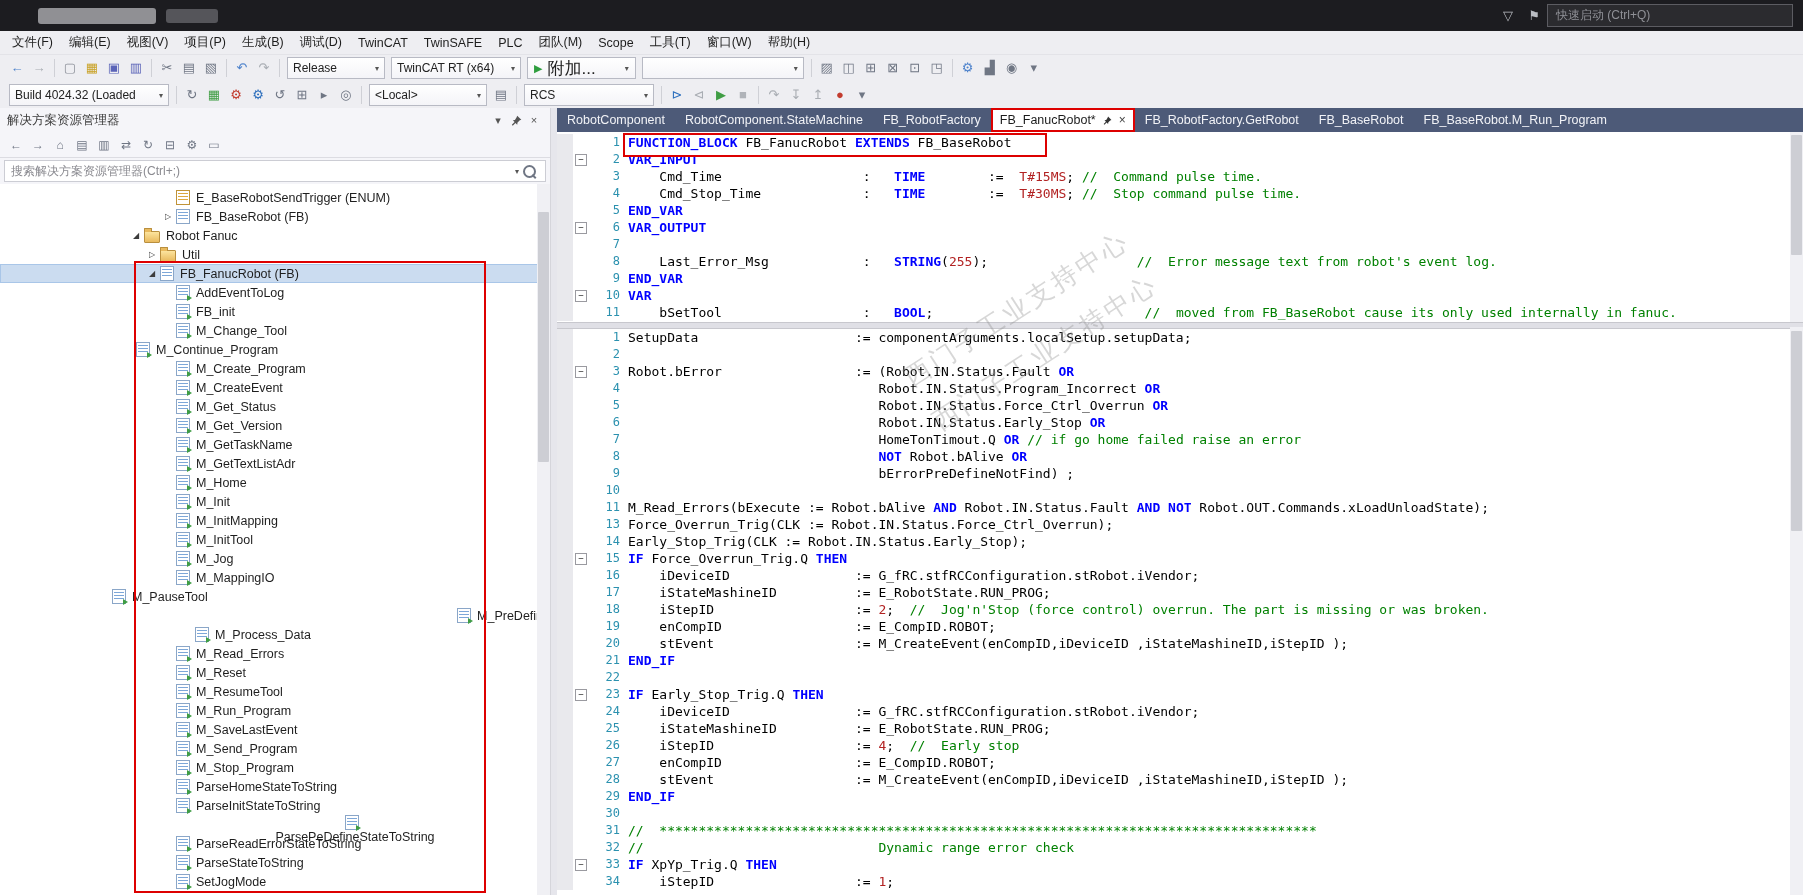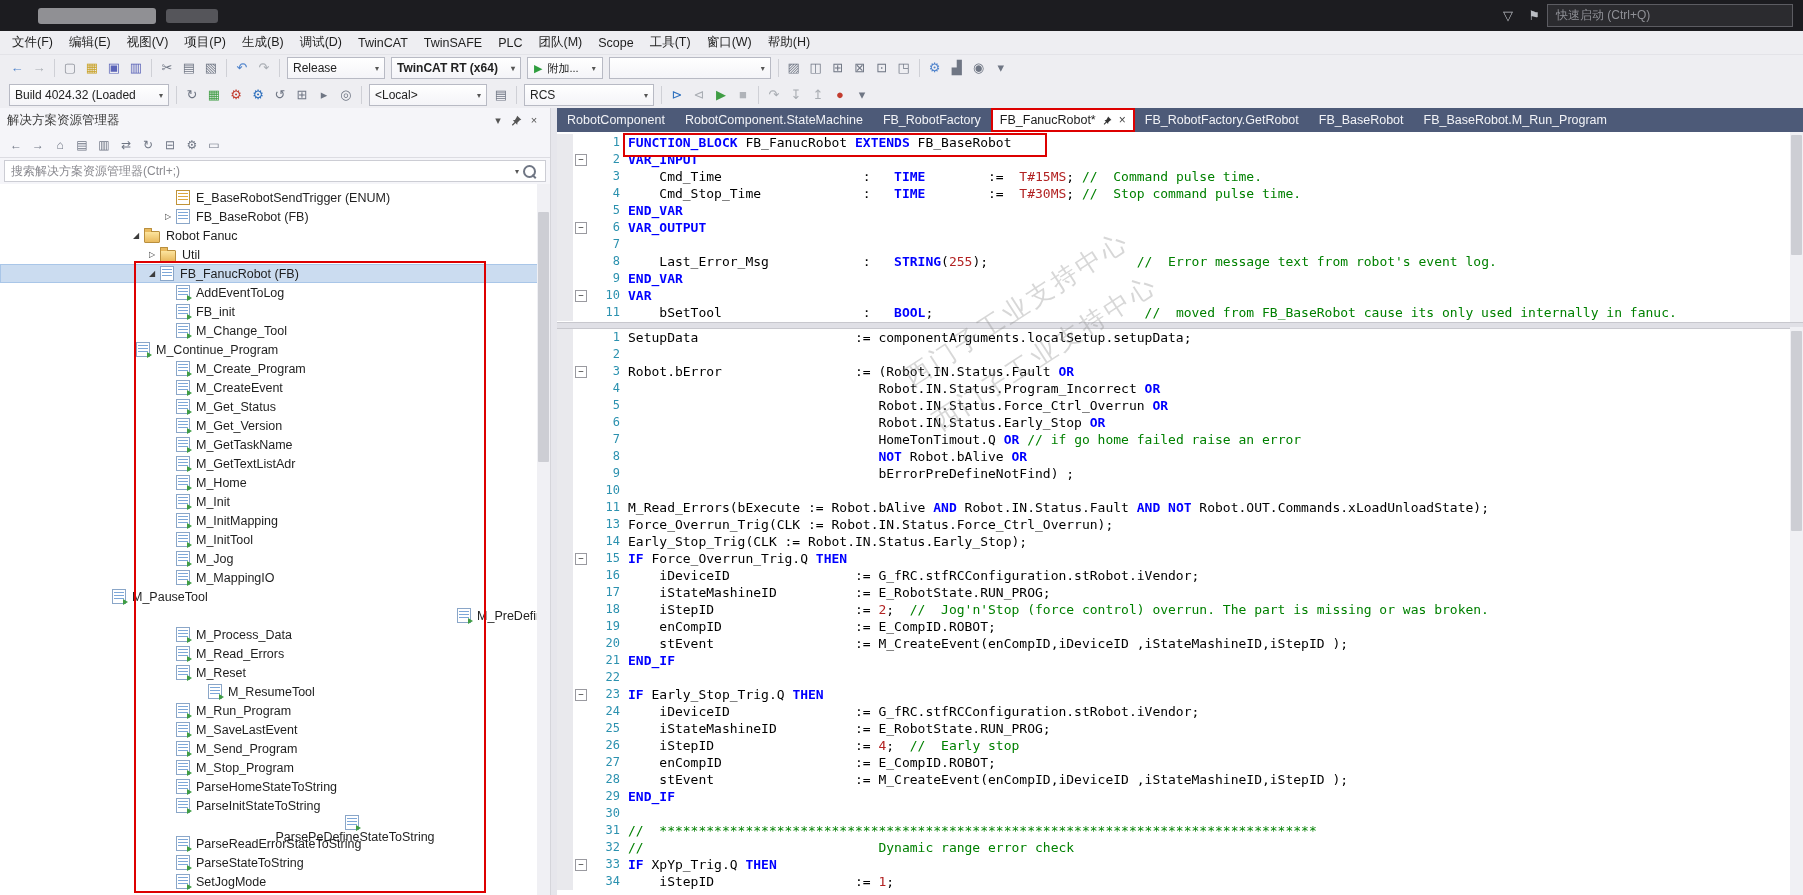--- a/index.html
+++ b/index.html
@@ -23,21 +23,21 @@
   .icon-btn{min-width:22px;height:20px;display:flex;align-items:center;justify-content:center;
        font-size:13px;line-height:20px;cursor:default;}
   .tb-sep{width:1px;height:18px;background:#cfd0d6;margin:0 4px;}
   .combo{height:20px;background:linear-gradient(#ffffff,#f4f4f8);border:1px solid #b8bac4;display:flex;
        align-items:center;font-size:12px;color:#222;padding:0 5px;margin:0 3px;}
   .combo-val{flex:1;white-space:nowrap;overflow:hidden;}
   .combo-arr{color:#555;font-size:8px;margin-left:5px;}
   .attach-group{height:20px;border:1px solid #b8bac4;background:linear-gradient(#ffffff,#f4f4f8);
        display:flex;align-items:center;padding:0 6px;margin:0 3px;}
   .attach-play{color:#2f9e3f;font-size:11px;margin-right:5px;}
-  .attach-label{font-size:11px;color:#222;margin-right:8px;}
+  .attach-label{font-size:17px;color:#222;margin-right:24px;}
   
   .main{position:absolute;top:108px;left:0;right:0;bottom:0;display:flex;}
   
   .sidebar{width:550px;flex:none;background:#f5f5f9;display:flex;flex-direction:column;position:relative;}
   .sb-header{height:24px;display:flex;align-items:center;padding:0 7px;font-size:12.5px;color:#3b3b3b;}
   .sb-header-title{flex:1;}
   .sb-hico{width:18px;height:16px;display:flex;align-items:center;justify-content:center;color:#555;font-size:11px;}
   .sb-toolbar{height:25px;display:flex;align-items:center;gap:2px;padding:0 6px;border-bottom:1px solid #dcdce2;}
   .sb-toolbar .icon-btn{color:#6f7684;font-size:12px;min-width:20px;}
   .sb-search{height:26px;display:flex;align-items:center;padding:0 4px;background:#f5f5f9;}
@@ -144,21 +144,21 @@
     <div class="icon-btn" style="color: rgb(111, 118, 132);">▤</div>
     <div class="icon-btn" style="color: rgb(111, 118, 132);">▧</div>
     <div class="tb-sep"></div>
     <div class="icon-btn" style="color: rgb(79, 131, 204);">↶</div>
     <div class="icon-btn" style="color: rgb(169, 173, 179);">↷</div>
     <div class="tb-sep"></div>
     <div class="combo" style="width: 86px;">
       <span class="combo-val">Release</span>
       <span class="combo-arr">▾</span>
     </div>
-    <div class="combo" style="width: 118px; font-weight: bold;">
+    <div class="combo" style="width: 118px;">
       <span class="combo-val">TwinCAT RT (x64)</span>
       <span class="combo-arr">▾</span>
     </div>
     <div class="attach-group">
       <span class="attach-play">▶</span>
       <span class="attach-label">附加...</span>
       <span class="combo-arr">▾</span>
     </div>
     <div class="combo" style="width: 150px;">
       <span class="combo-val"></span>
@@ -359,36 +359,36 @@
         <div class="trow" style="padding-left: 96px;">
           <span class="arrow"></span>
           <span class="tico method"></span>
           <span class="tlabel">M_PauseTool</span>
         </div>
         <div class="trow" style="padding-left: 160px; justify-content: flex-end;">
           <span class="arrow"></span>
           <span class="tico method"></span>
           <span class="tlabel">M_PreDefine</span>
         </div>
-        <div class="trow" style="padding-left: 160px;">
+        <div class="trow" style="padding-left: 160px; margin-left: 19px;">
           <span class="arrow"></span>
           <span class="tico method"></span>
           <span class="tlabel">M_Process_Data</span>
         </div>
         <div class="trow" style="padding-left: 160px;">
           <span class="arrow"></span>
           <span class="tico method"></span>
           <span class="tlabel">M_Read_Errors</span>
         </div>
         <div class="trow" style="padding-left: 160px;">
           <span class="arrow"></span>
           <span class="tico method"></span>
           <span class="tlabel">M_Reset</span>
         </div>
-        <div class="trow" style="padding-left: 160px; margin-left: 32px;">
+        <div class="trow" style="padding-left: 160px;">
           <span class="arrow"></span>
           <span class="tico method"></span>
           <span class="tlabel">M_ResumeTool</span>
         </div>
         <div class="trow" style="padding-left: 160px;">
           <span class="arrow"></span>
           <span class="tico method"></span>
           <span class="tlabel">M_Run_Program</span>
         </div>
         <div class="trow" style="padding-left: 160px;">

